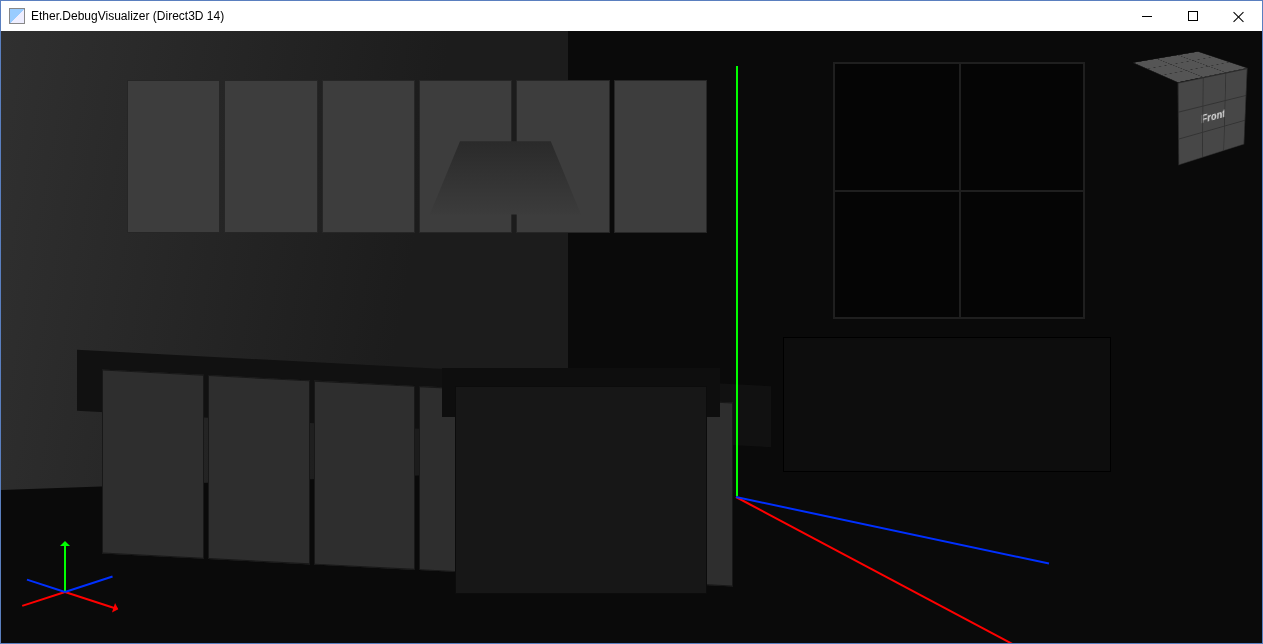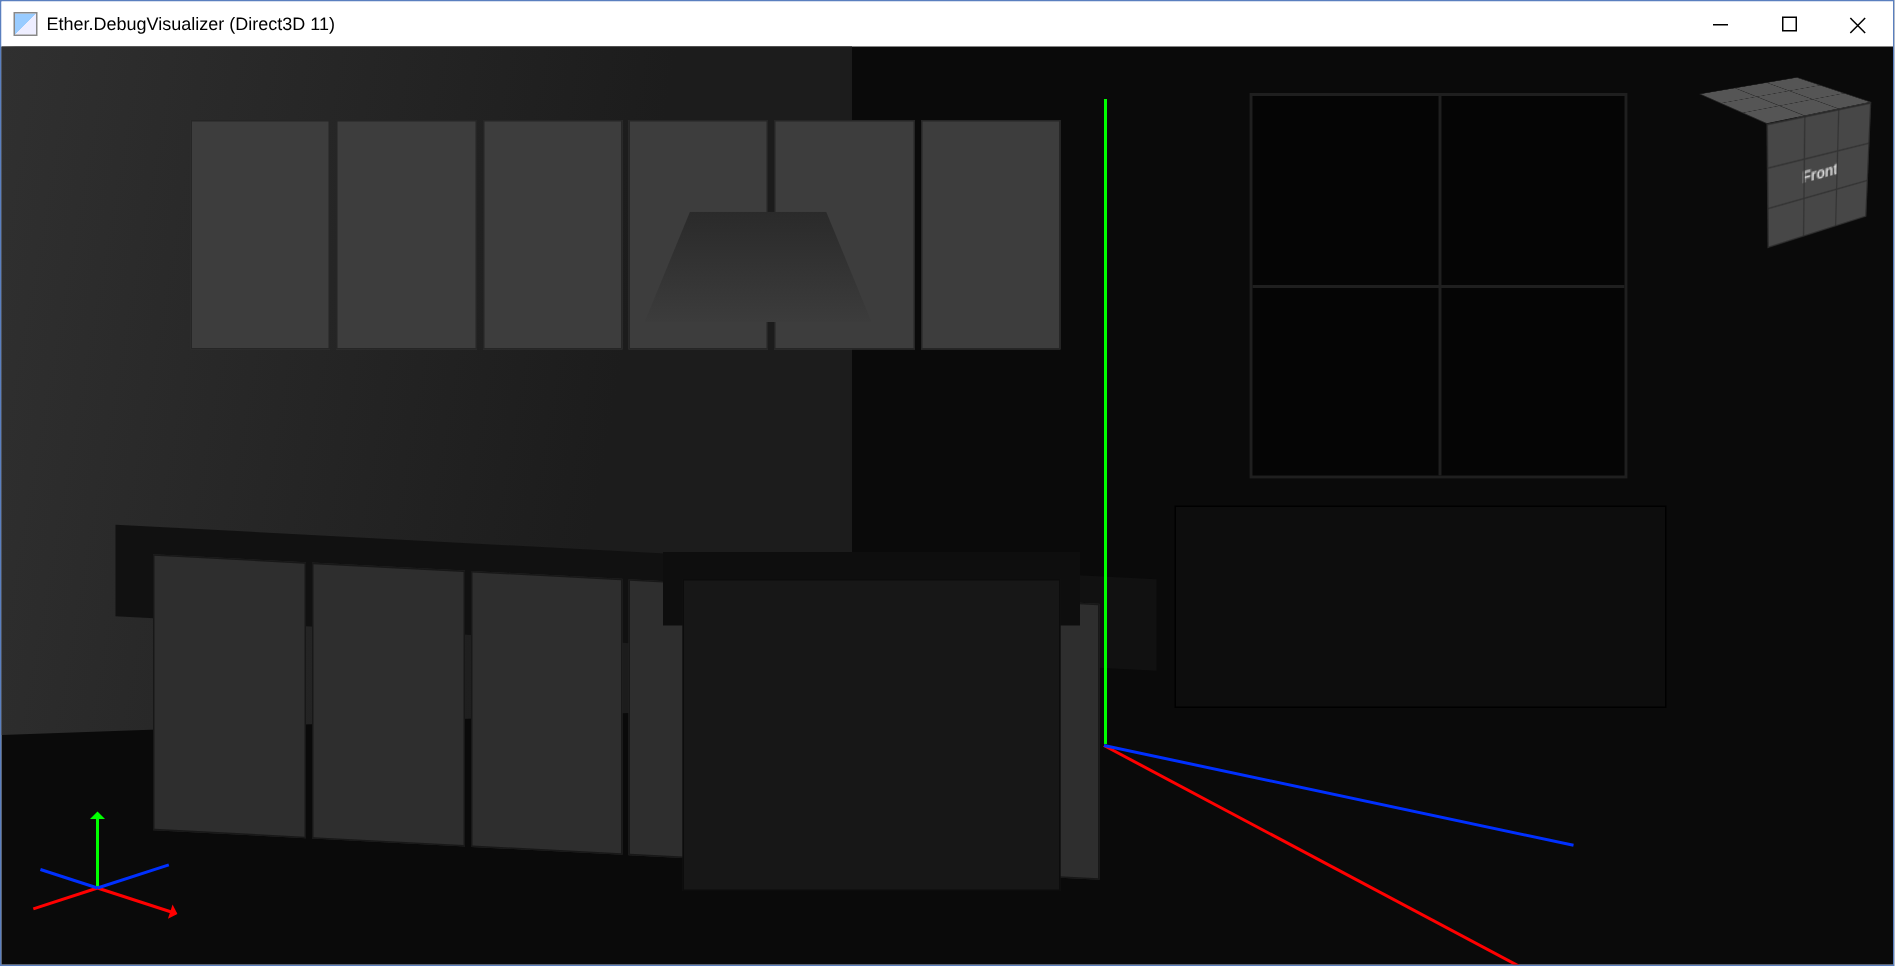--- a/index.html
+++ b/index.html
@@ -62,21 +62,21 @@
   .right { transform:rotateY(90deg) translateZ(40px); background:#3b3b3b; }
   .top   { transform:rotateX(90deg) translateZ(40px); background:#555; }
 </style>
 </head>
 <body>
 
 <div class="window">
 
   <div class="titlebar">
     <div class="title-icon"></div>
-    <div class="title-text">Ether.DebugVisualizer (Direct3D 11)</div>
+    <div class="title-text">Ether.DebugVisualizer (Direct3D 14)</div>
     <div class="win-controls">
       <div class="win-btn">
           <div class="min-glyph"></div>
         </div>
       <div class="win-btn">
           <div class="max-glyph"></div>
         </div>
       <div class="win-btn close">
           <div class="close-glyph"></div>
         </div>

